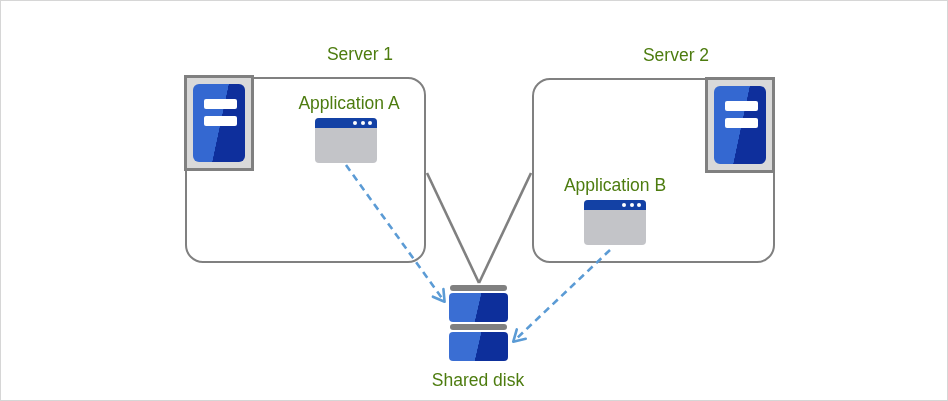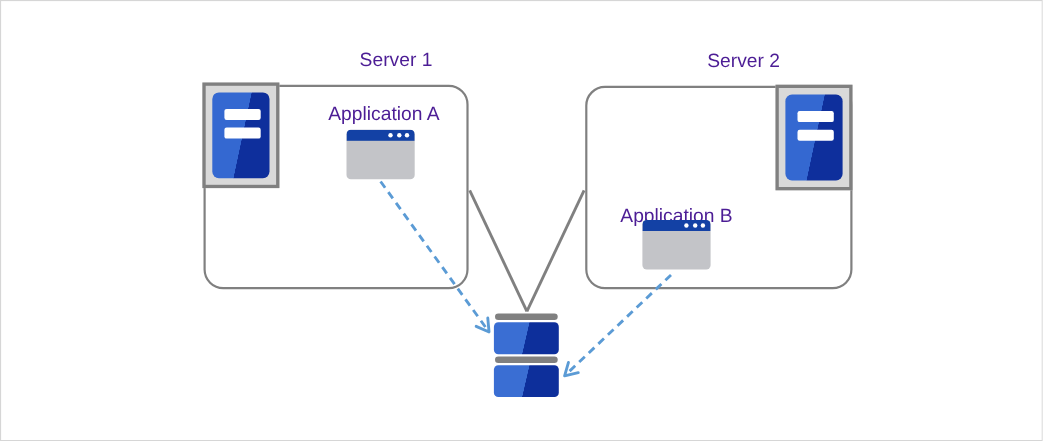--- a/index.html
+++ b/index.html
@@ -9,21 +9,21 @@
     background:#ffffff;
     border:1px solid #d6d6d6;
     box-sizing:border-box;
     font-family:"Liberation Sans", sans-serif;
     overflow:hidden;
   }
 
   
   .lbl{
     position:absolute;
-    color:#4c1d95;
+    color:#4d7c0f;
     font-size:17.5px;
     white-space:nowrap;
     transform:translateX(-50%);
   }
 
   
   .server-box{
     position:absolute;
     border:2.5px solid #808080;
     border-radius:18px;
@@ -113,21 +113,22 @@
     </defs>
     <path d="M426,172 L478,282" stroke="#808080" stroke-width="2.6" fill="none"></path>
     <path d="M530,172 L478,282" stroke="#808080" stroke-width="2.6" fill="none"></path>
     <path d="M345,164 L443,300" stroke="#5b9bd5" stroke-width="2.6" fill="none" stroke-dasharray="7 5" marker-end="url(#arrowV)"></path>
     <path d="M609,249 L513,340" stroke="#5b9bd5" stroke-width="2.6" fill="none" stroke-dasharray="7 5" marker-end="url(#arrowV)"></path>
   </svg>
 
   <div class="lbl" style="left:359px;top:43px;">Server 1</div>
   <div class="lbl" style="left:627px;top:44px;margin-left:48px;">Server 2</div>
   <div class="lbl" style="left:348px;top:92px;text-align:center;">Application A</div>
-  <div class="lbl" style="left:614px;top:174px;margin-top:11px;">Application B</div>
+  <div class="lbl" style="left:614px;top:174px;">Application B</div>
+  <div class="lbl" style="left:477px;top:369px;">Shared disk</div>
 
   <div class="server-icon" style="left:183px;top:74px;">
     <div class="tower">
       <span class="bar b1"></span>
         <span class="bar b2"></span>
     </div>
   </div>
   <div class="server-icon" style="left:704px;top:76px;">
     <div class="tower">
       <span class="bar b1"></span>

